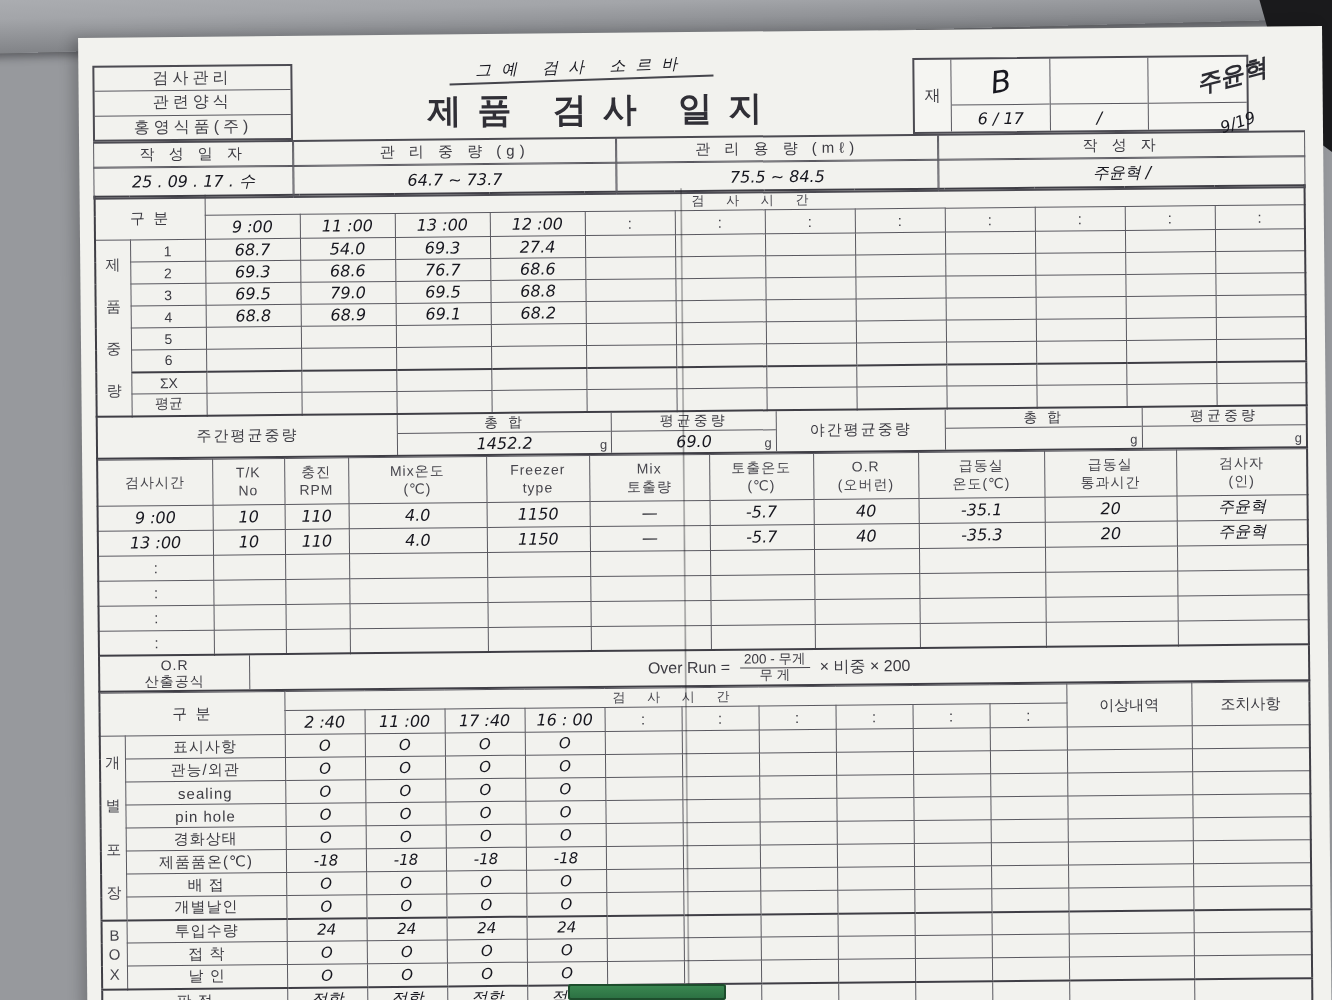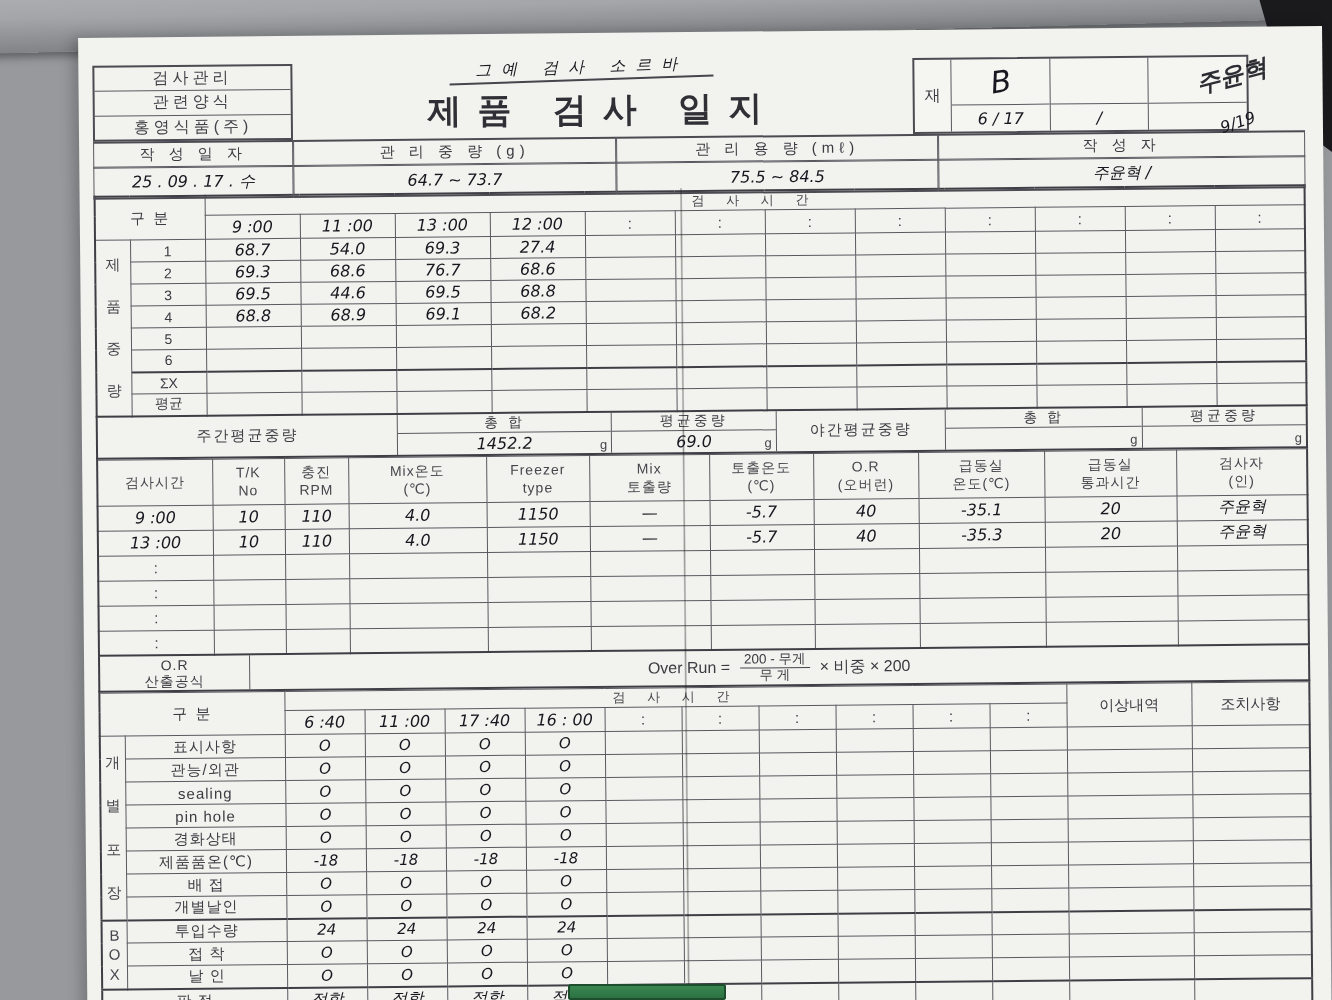--- a/index.html
+++ b/index.html
@@ -245,21 +245,21 @@
                 <td class="hw"></td>
                 <td class="hw"></td>
                 <td class="hw"></td>
                 <td class="hw"></td>
                 <td class="hw"></td>
                 <td class="hw"></td>
               </tr>
               <tr style="height: 22px;">
                 <td class="rowlabel">3</td>
                 <td class="hw">69.5</td>
-                <td class="hw">44.6</td>
+                <td class="hw">79.0</td>
                 <td class="hw">69.5</td>
                 <td class="hw">68.8</td>
                 <td class="hw"></td>
                 <td class="hw"></td>
                 <td class="hw"></td>
                 <td class="hw"></td>
                 <td class="hw"></td>
                 <td class="hw"></td>
                 <td class="hw"></td>
                 <td class="hw"></td>
@@ -556,21 +556,21 @@
               <col style="width: 118px;">
             </colgroup>
             <tbody>
               <tr style="height: 16px;">
                 <td class="corner" colspan="2" rowspan="2">구             분</td>
                 <td class="spanhead" colspan="10">검  사  시  간</td>
                 <td rowspan="2">이상내역</td>
                 <td rowspan="2">조치사항</td>
               </tr>
               <tr style="height: 24px;">
-                <td class="hw">6 :40</td>
+                <td class="hw">2 :40</td>
                 <td class="hw">11 :00</td>
                 <td class="hw">17 :40</td>
                 <td class="hw">16 : 00</td>
                 <td>:</td>
                 <td>:</td>
                 <td>:</td>
                 <td>:</td>
                 <td>:</td>
                 <td>:</td>
               </tr>

